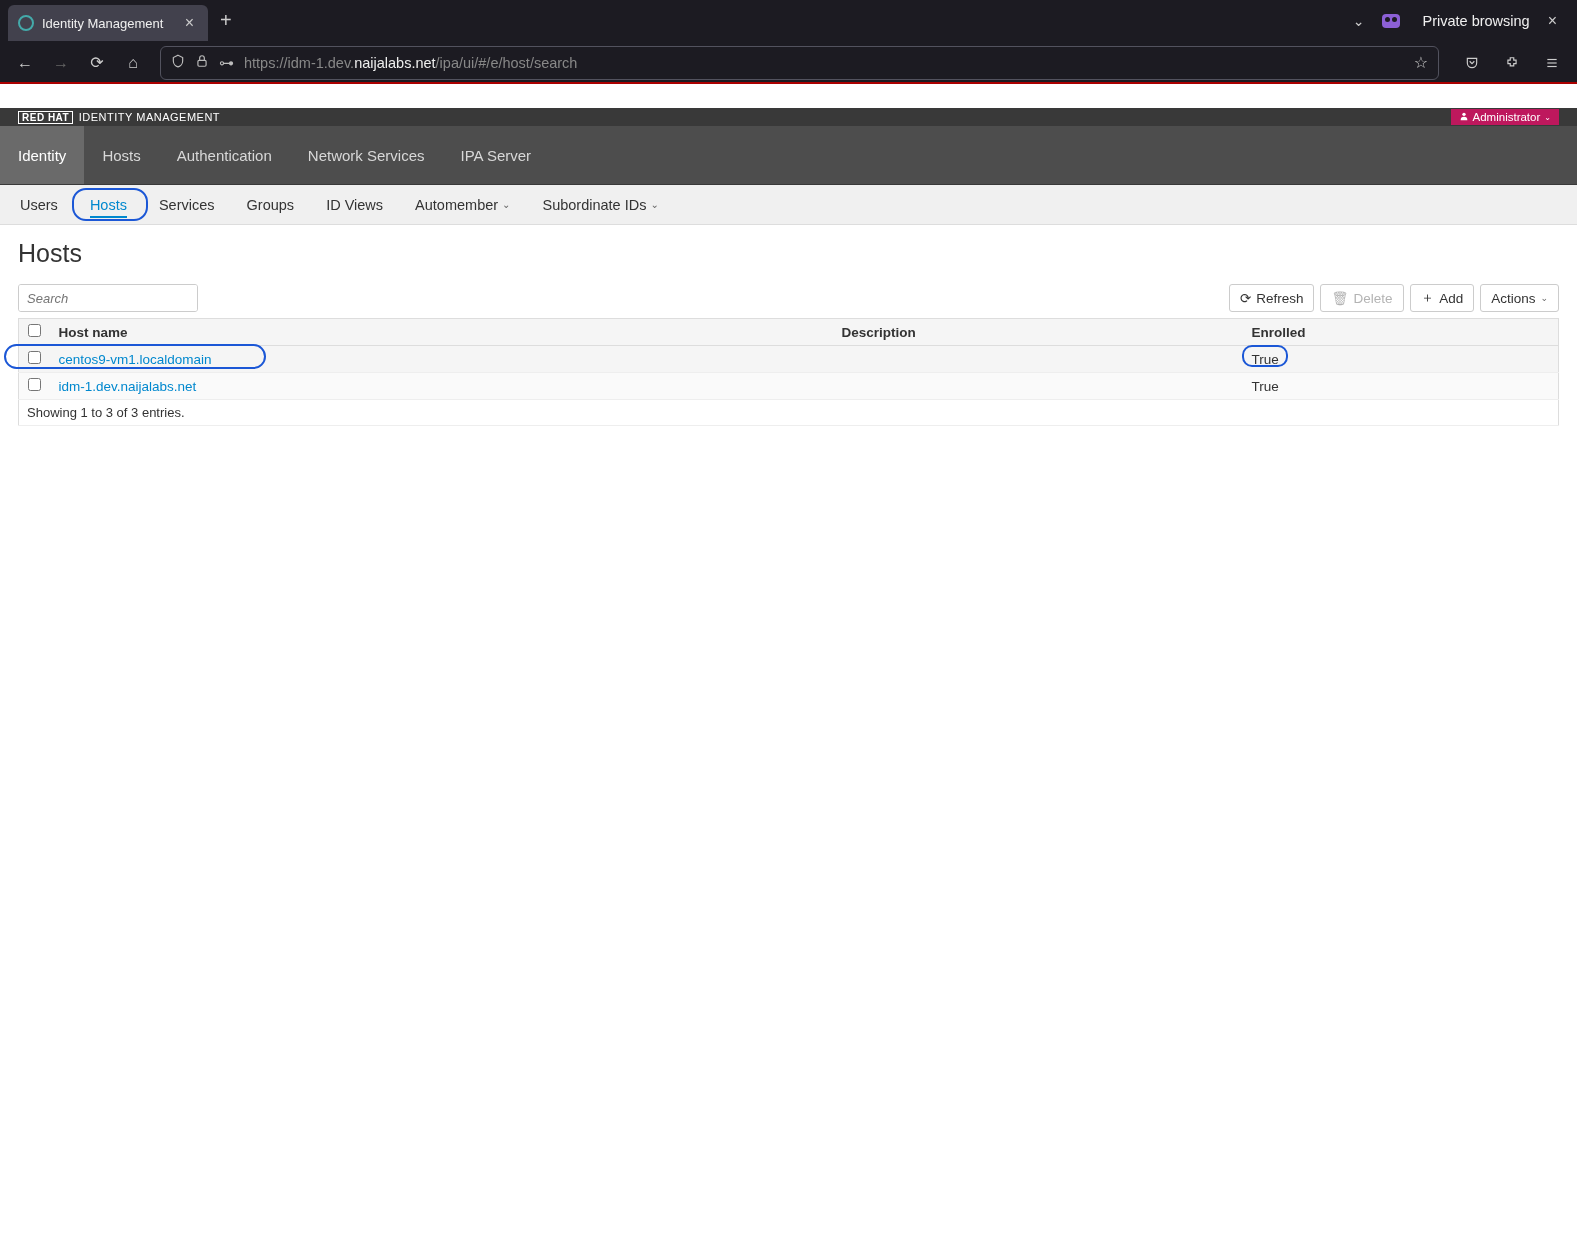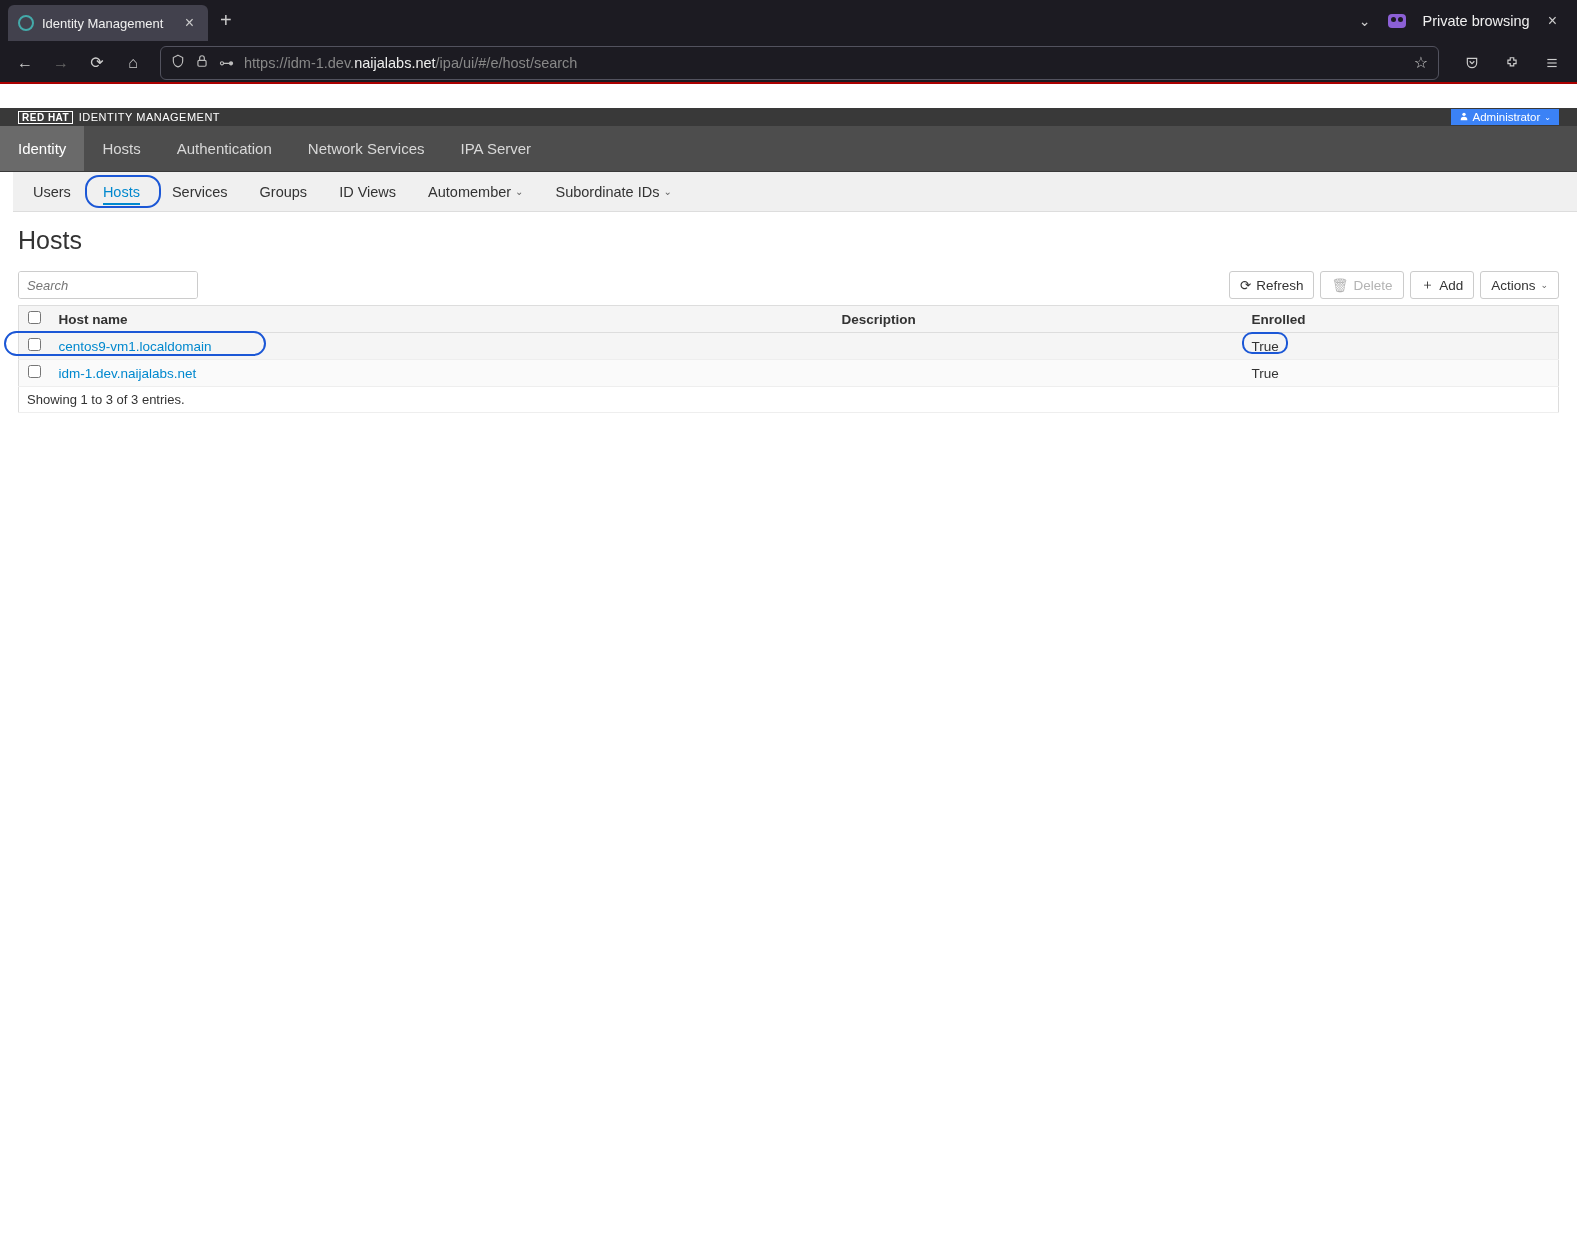--- a/index.html
+++ b/index.html
@@ -8,44 +8,44 @@
     
     .browser-chrome { background: #1c1b22; height: 84px; border-bottom: 2px solid #a00; }
     .tab-bar { height: 41px; display: flex; align-items: center; padding: 0 8px; }
     .tab { display: flex; align-items: center; background: #42414d; border-radius: 6px 6px 0 0; height: 36px; padding: 0 10px; margin-top: 5px; min-width: 200px; gap: 8px; }
     .tab-icon { width: 16px; height: 16px; border-radius: 50%; border: 2px solid #4aa; display:inline-block; }
     .tab-title { color: #f0f0f0; font-size: 13px; flex: 1; }
     .tab-close { color: #ccc; font-size: 16px; cursor: pointer; padding: 0 4px; }
     .new-tab { color: #ccc; font-size: 20px; padding: 0 12px; cursor: pointer; }
     .tab-bar-right { margin-left: auto; display: flex; align-items: center; gap: 18px; padding-right: 12px; }
     .chevron-down { color: #ccc; font-size: 14px; }
-    .private-badge { display: flex; align-items: center; gap: 16px; color: #f0f0f0; font-size: 14.5px; }
+    .private-badge { display: flex; align-items: center; gap: 22px; color: #f0f0f0; font-size: 14.5px; }
     .mask-icon { width: 18px; height: 14px; background: #8c60d6; border-radius: 4px; position: relative; }
     .mask-icon::before, .mask-icon::after { content:""; position:absolute; width:5px; height:5px; background:#1c1b22; border-radius:50%; top:3px; }
     .mask-icon::before { left:3px; } .mask-icon::after { right:3px; }
     .win-close { color:#ccc; font-size:16px; cursor:pointer; }
 
     .addr-bar { height: 43px; display: flex; align-items: center; padding: 0 10px; gap: 6px; }
     .nav-btn { width: 30px; height: 30px; display:flex; align-items:center; justify-content:center; color:#ccc; font-size:16px; cursor:pointer; border-radius:4px; }
     .nav-btn.disabled { color:#666; }
     .url-box { flex:1; background:#1c1b22; height:34px; border-radius:6px; display:flex; align-items:center; padding:0 10px; gap:10px; margin: 0 6px; border:1px solid #52525e;}
     .url-icons { display:flex; gap:10px; align-items:center; color:#bbb; font-size:14px; }
     .url-text { color:#888; font-size:14.5px; flex:1; }
     .url-text .bold { color:#eee; }
     .star { color:#ccc; font-size:16px; }
     .right-icons { display:flex; gap:10px; align-items:center; color:#ccc; padding-left:6px; }
     .right-icons > div { width:30px; height:30px; display:flex; align-items:center; justify-content:center; cursor:pointer; }
 
     
     .app-banner { background: #393939; height: 16px; display:flex; align-items:center; padding:0 18px; justify-content:space-between; color:#fff; font-size:11px; height:18px; padding-top:2px; padding-bottom:2px; height:auto;margin-top:24px; }
     .app-banner { height: 18px; }
     .brand { font-weight:700; letter-spacing:0.5px; font-size:11px; }
-    .admin-menu { display:flex; align-items:center; gap:4px; font-size:11.5px; cursor:pointer; background:#3b82f6; padding:2px 8px; }
-
-    .main-nav { background:#4d4d4d; height:46px; display:flex; align-items:stretch; border-bottom:1px solid #393939; }
+    .admin-menu { display:flex; align-items:center; gap:4px; font-size:11.5px; cursor:pointer; background:#be185d; padding:2px 8px; }
+
+    .main-nav { background:#4d4d4d; height:59px; display:flex; align-items:stretch; border-bottom:1px solid #393939; }
     .main-nav .mitem { display:flex; align-items:center; padding:0 18px; color:#d8d8d8; font-size:15px; cursor:pointer; }
     .main-nav .mitem.active { background:#6a6a6a; color:#fff; }
 
     .sub-nav { background:#f0f0f0; height:40px; display:flex; align-items:center; border-bottom:1px solid #ddd; padding:0 4px; }
     .sub-nav .sitem { padding: 0 16px; height:100%; display:flex; align-items:center; color:#333; font-size:14.5px; cursor:pointer; position:relative; }
     .sub-nav .sitem.active { color:#0088ce; }
     .sub-nav .sitem.active::after { content:""; position:absolute; bottom:6px; left:16px; right:16px; height:2px; background:#0088ce; }
     .sub-nav .caret { font-size:10px; margin-left:4px; color:#666; }
 
     
@@ -176,21 +176,21 @@
       <span>Authentication</span>
     </div>
   <div class="mitem">
       <span>Network Services</span>
     </div>
   <div class="mitem">
       <span>IPA Server</span>
     </div>
 </div>
 
-<div class="sub-nav" style="position:relative;margin-left:13px;">
+<div class="sub-nav" style="position:relative;">
   <div class="sitem">
       <span>Users</span>
     </div>
   <div class="sitem active" style="position:relative;">
     <span>Hosts</span>
   </div>
   <div class="sitem">
       <span>Services</span>
     </div>
   <div class="sitem">

